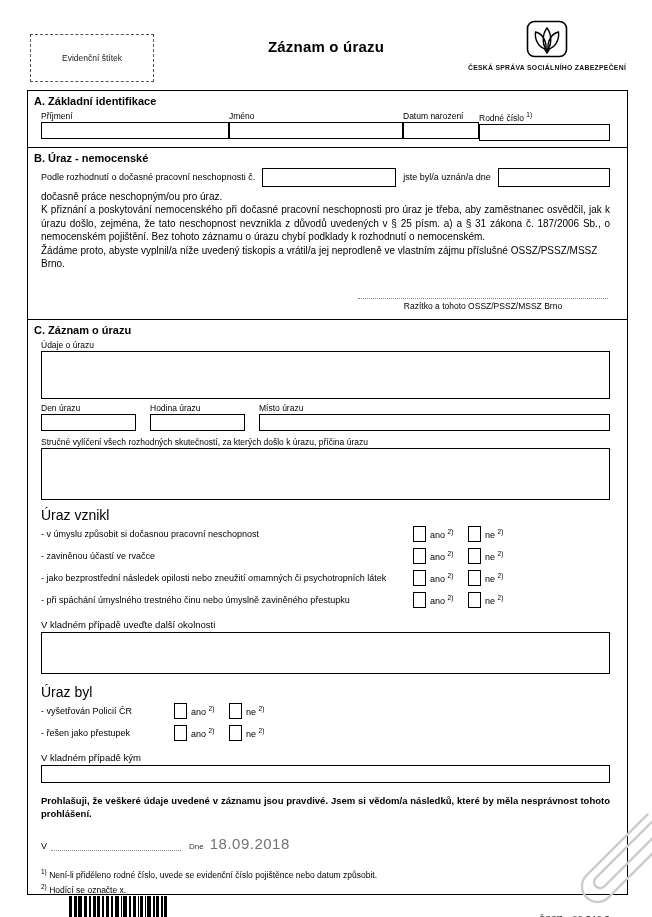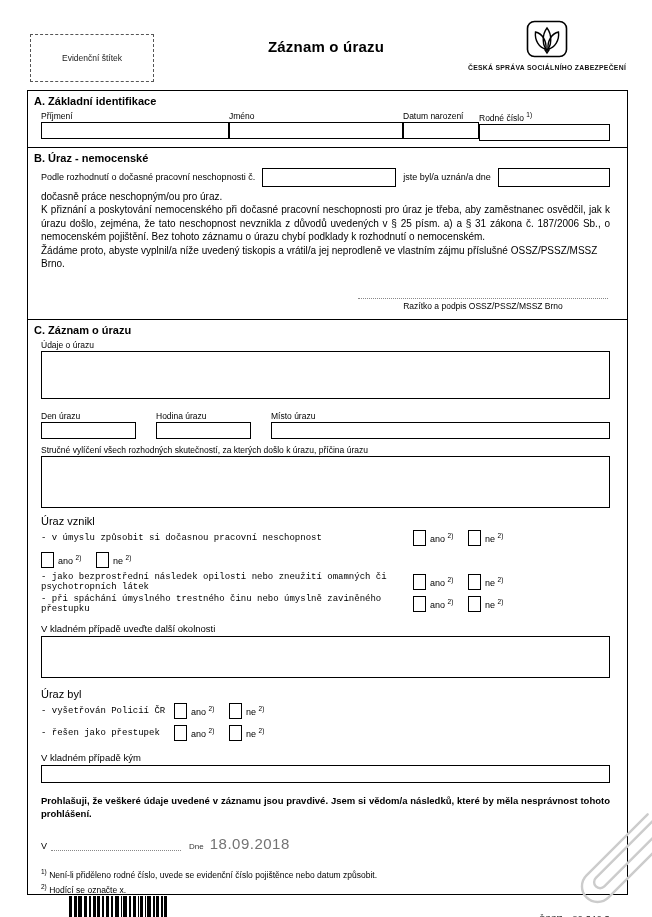--- a/index.html
+++ b/index.html
@@ -35,25 +35,25 @@
   .b-line1{display:flex;align-items:center;gap:7px;font-size:9px;margin:2px 0 3px;}
   .b-box1{width:132px;height:17px;border:1px solid #000;flex:none;}
   .b-box2{flex:1;height:17px;border:1px solid #000;}
   .b-text{font-size:10px;line-height:1.35;}
   .b-just{text-align:justify;}
   .stamp{margin:26px 2px 2px auto;width:250px;text-align:center;font-size:8.5px;}
   .dots{border-bottom:1px dotted #888;height:1px;margin-bottom:2px;}
 
   
   .sec-c{flex:1;display:flex;flex-direction:column;}
-  .c-row3{display:flex;gap:20px;margin-top:12px;align-items:center;}
+  .c-row3{display:flex;gap:14px;margin-top:4px;align-items:center;}
   .fc-day,.fc-hour{flex:0 0 95px;} .fc-place{flex:1;}
-  .group-title{font-size:11px;margin-top:7px;}
+  .group-title{font-size:14px;margin-top:7px;}
   .cb-row{display:flex;align-items:center;font-size:9px;height:22px;}
-  .cb-text{flex:1;font-family:Liberation Mono, monospace;}
+  .cb-text{flex:1;}
   .cb-group{display:flex;align-items:center;flex:0 0 197px;}
   .was-row .cb-text{flex:0 0 133px;}
   .was-row .cb-group{flex:1;}
   .cb-pair{display:flex;align-items:center;gap:4px;flex:0 0 55px;}
   .checkbox{width:11px;height:14px;border:1px solid #000;background:#fff;flex:none;}
   .bold-label{font-size:9.5px;font-weight:normal;margin:8px 0 2px;}
   .declaration{font-size:9.5px;font-weight:bold;margin-top:11px;text-align:justify;line-height:1.4;}
   .sig-row{display:flex;align-items:flex-end;margin-top:16px;font-size:9px;}
   .v-label{margin-right:4px;}
   .v-dots{width:130px;border-bottom:1px dotted #888;height:12px;margin-right:8px;}
@@ -127,21 +127,21 @@
         <span>Podle rozhodnutí o dočasné pracovní neschopnosti č.</span>
         <span class="b-box1"></span>
         <span>jste byl/a uznán/a dne</span>
         <span class="b-box2"></span>
       </div>
       <div class="b-text">dočasně práce neschopným/ou pro úraz.</div>
       <div class="b-text b-just">K přiznání a poskytování nemocenského při dočasné pracovní neschopnosti pro úraz je třeba, aby zaměstnanec osvědčil, jak k úrazu došlo, zejména, že tato neschopnost nevznikla z důvodů uvedených v § 25 písm. a) a § 31 zákona č. 187/2006 Sb., o nemocenském pojištění. Bez tohoto záznamu o úrazu chybí podklady k rozhodnutí o nemocenském.</div>
       <div class="b-text">Žádáme proto, abyste vyplnil/a níže uvedený tiskopis a vrátil/a jej neprodleně ve vlastním zájmu příslušné OSSZ/PSSZ/MSSZ Brno.</div>
       <div class="stamp">
         <div class="dots"></div>
-        <div>Razítko a podpis OSSZ/PSSZ/MSSZ Brno</div>
+        <div>Razítko a tohoto OSSZ/PSSZ/MSSZ Brno</div>
       </div>
     </section>
 
     <section class="sec-c">
       <div class="sec-title">C. Záznam o úrazu</div>
 
       <div class="field-label">Údaje o úrazu</div>
       <div class="area-box" style="height:46px"></div>
 
       <div class="c-row3">
@@ -171,20 +171,21 @@
               <span class="checkbox"></span>
               <span><span>ano</span> <sup>2)</sup></span>
             </span>
           <span class="cb-pair">
               <span class="checkbox"></span>
               <span><span>ne</span> <sup>2)</sup></span>
             </span>
         </span>
       </div>
       <div class="cb-row">
+        <span class="cb-text">- zaviněnou účastí ve rvačce</span>
         <span class="cb-group">
           <span class="cb-pair">
               <span class="checkbox"></span>
               <span><span>ano</span> <sup>2)</sup></span>
             </span>
           <span class="cb-pair">
               <span class="checkbox"></span>
               <span><span>ne</span> <sup>2)</sup></span>
             </span>
         </span>

